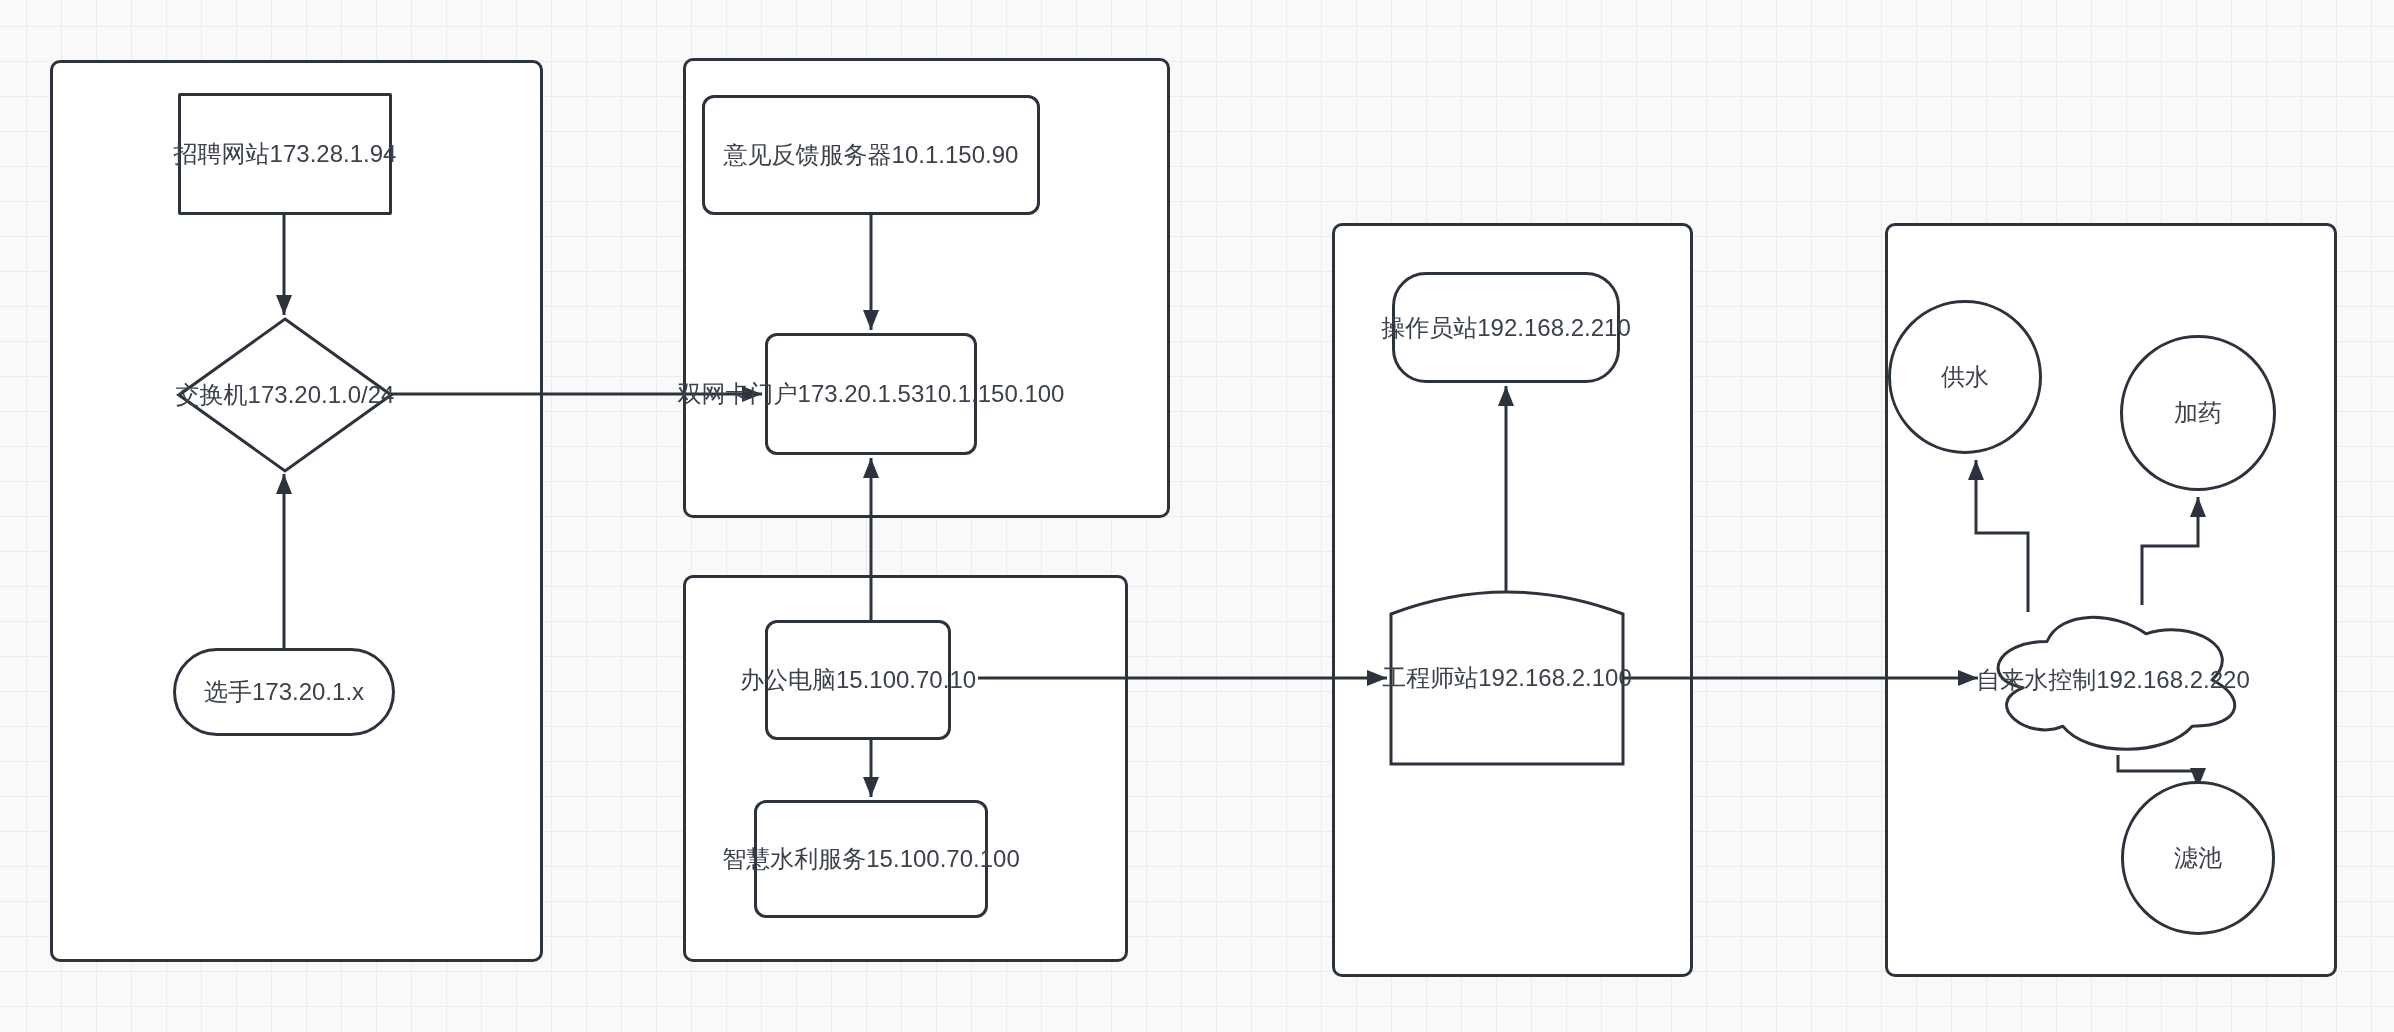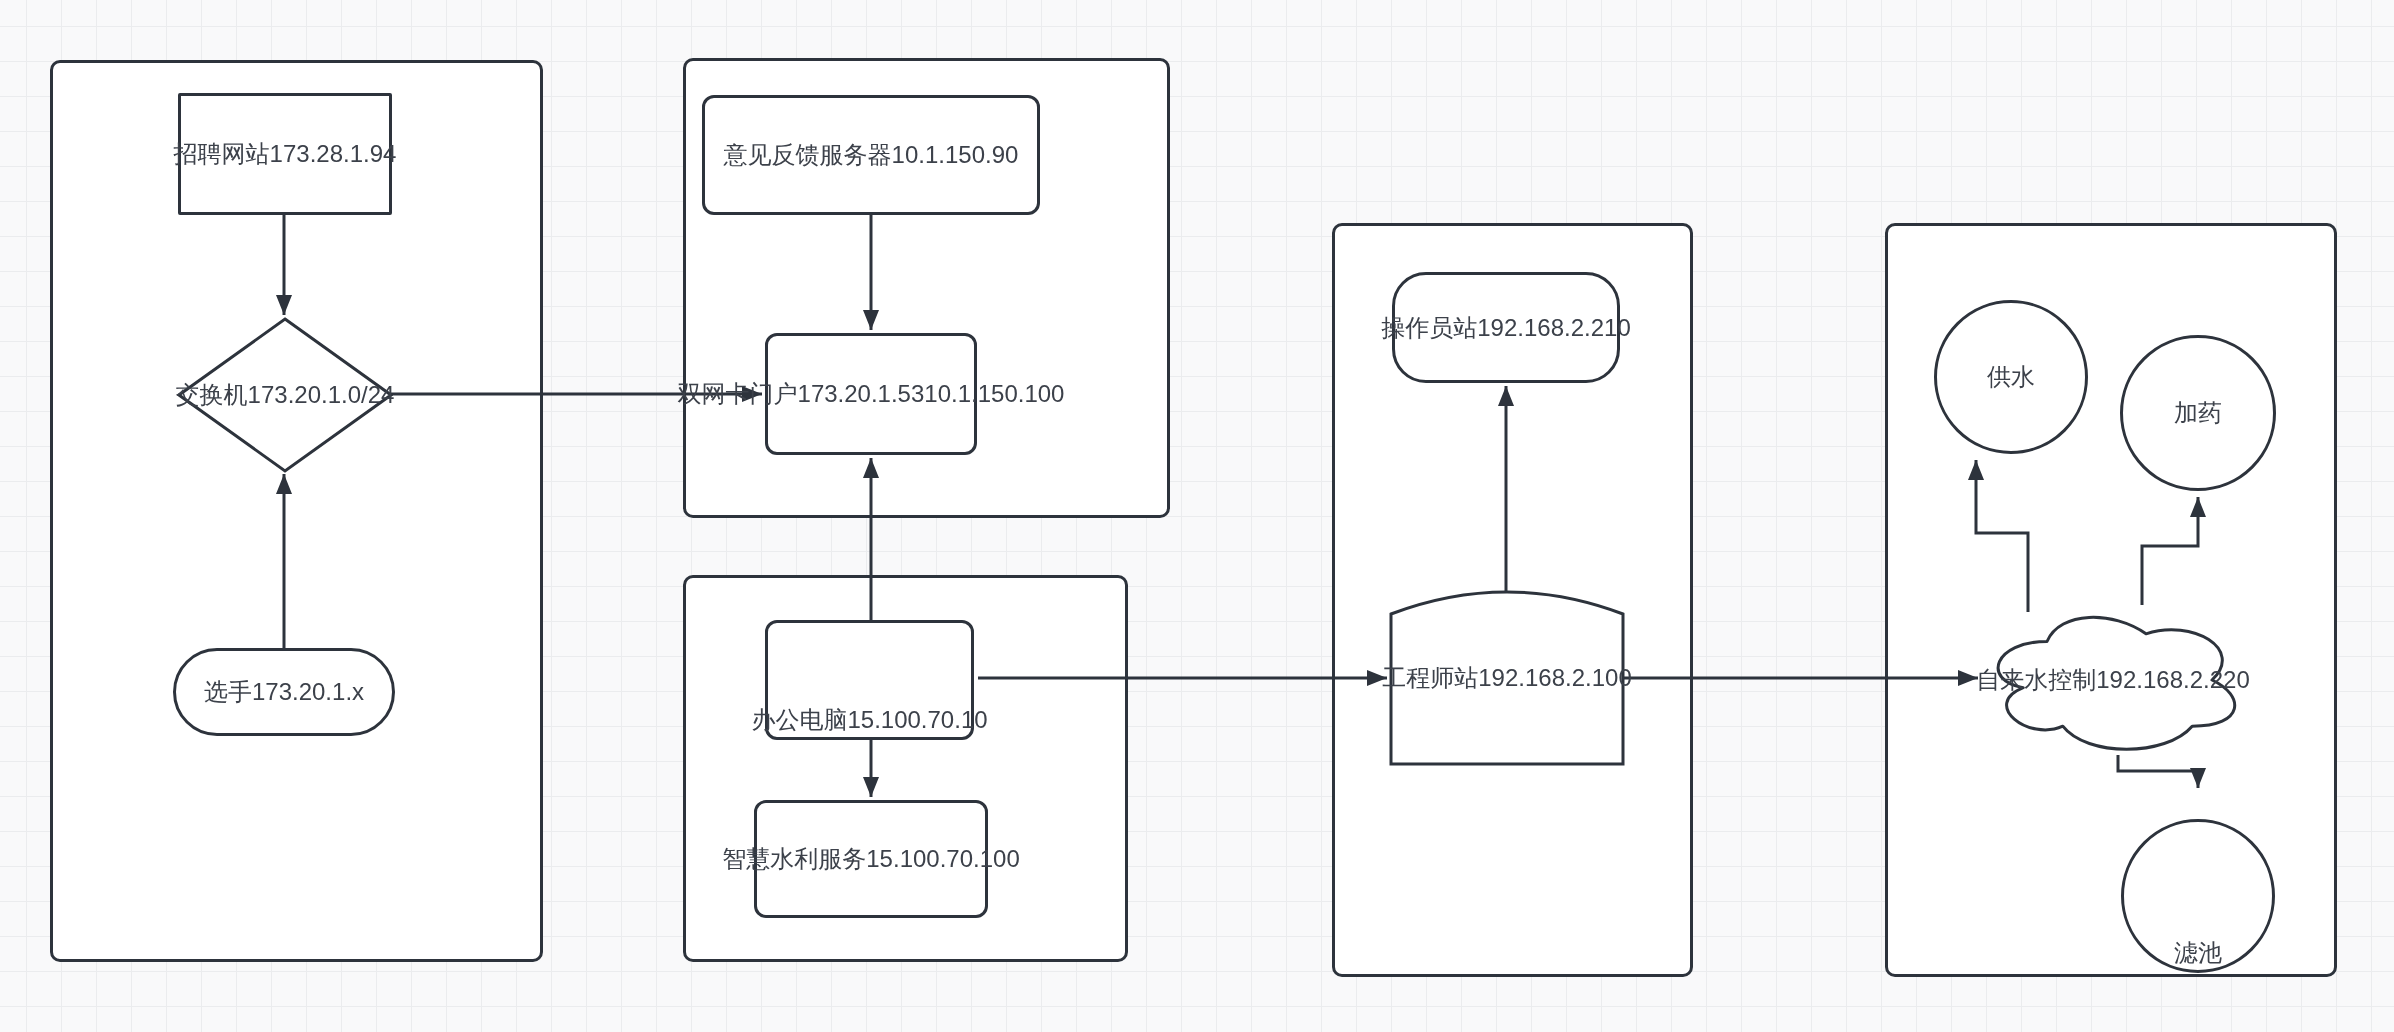--- a/index.html
+++ b/index.html
@@ -58,28 +58,28 @@
     z-index: -1;
   }
   .node.has-svg { background: transparent; border: none; }
 
   
   #node-recruit   { left: 178px; top: 93px;  width: 214px; height: 122px; border-radius: 2px; }
   #node-switch    { left: 179px; top: 319px; width: 212px; height: 152px; }
   #node-player    { left: 173px; top: 648px; width: 222px; height: 88px; border-radius: 54px; }
   #node-feedback  { left: 702px; top: 95px;  width: 338px; height: 120px; border-radius: 12px; }
   #node-portal    { left: 765px; top: 333px; width: 212px; height: 122px; border-radius: 12px; }
-  #node-office    { left: 765px; top: 620px; width: 209px; height: 120px; border-radius: 12px; align-items: flex-end; }
+  #node-office    { left: 765px; top: 620px; width: 186px; height: 120px; border-radius: 12px; }
   #node-watersvc  { left: 754px; top: 800px; width: 234px; height: 118px; border-radius: 12px; }
   #node-operator  { left: 1392px; top: 272px; width: 228px; height: 111px; border-radius: 34px; }
   #node-engineer  { left: 1391px; top: 591px; width: 232px; height: 173px; }
   #node-cloud     { left: 1981px; top: 603px; width: 264px; height: 154px; text-align: center; }
-  #node-supply    { left: 1934px; top: 300px; width: 154px; height: 154px; border-radius: 50%; }
+  #node-supply    { left: 1888px; top: 300px; width: 154px; height: 154px; border-radius: 50%; }
   #node-dosing    { left: 2120px; top: 335px; width: 156px; height: 156px; border-radius: 50%; }
-  #node-filter    { left: 2121px; top: 819px; width: 154px; height: 154px; border-radius: 50%; align-items: flex-end; }
+  #node-filter    { left: 2121px; top: 781px; width: 154px; height: 154px; border-radius: 50%; }
 
   
   #group-1 { left: 50px;   top: 60px;  width: 493px; height: 902px; }
   #group-2 { left: 683px;  top: 58px;  width: 487px; height: 460px; }
   #group-3 { left: 683px;  top: 575px; width: 445px; height: 387px; }
   #group-4 { left: 1332px; top: 223px; width: 361px; height: 754px; }
   #group-5 { left: 1885px; top: 223px; width: 452px; height: 754px; }
 </style>
 </head>
 <body>

